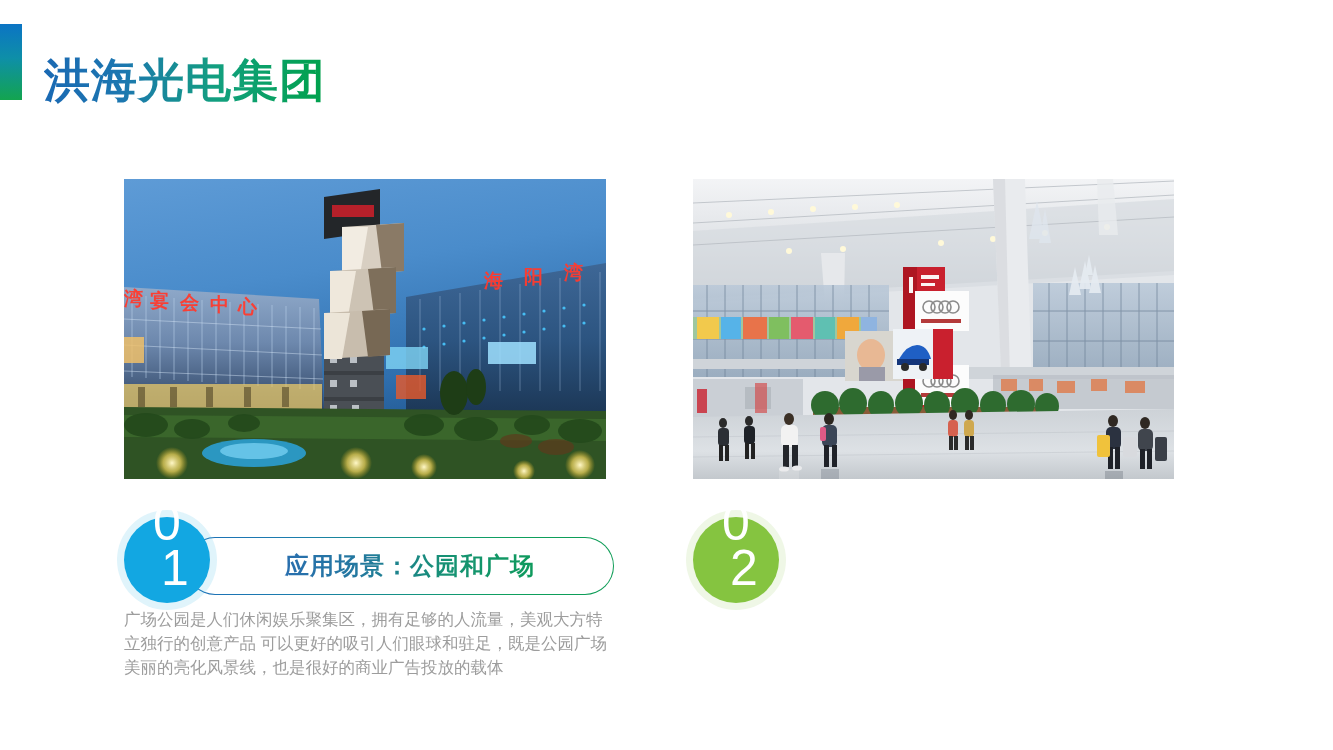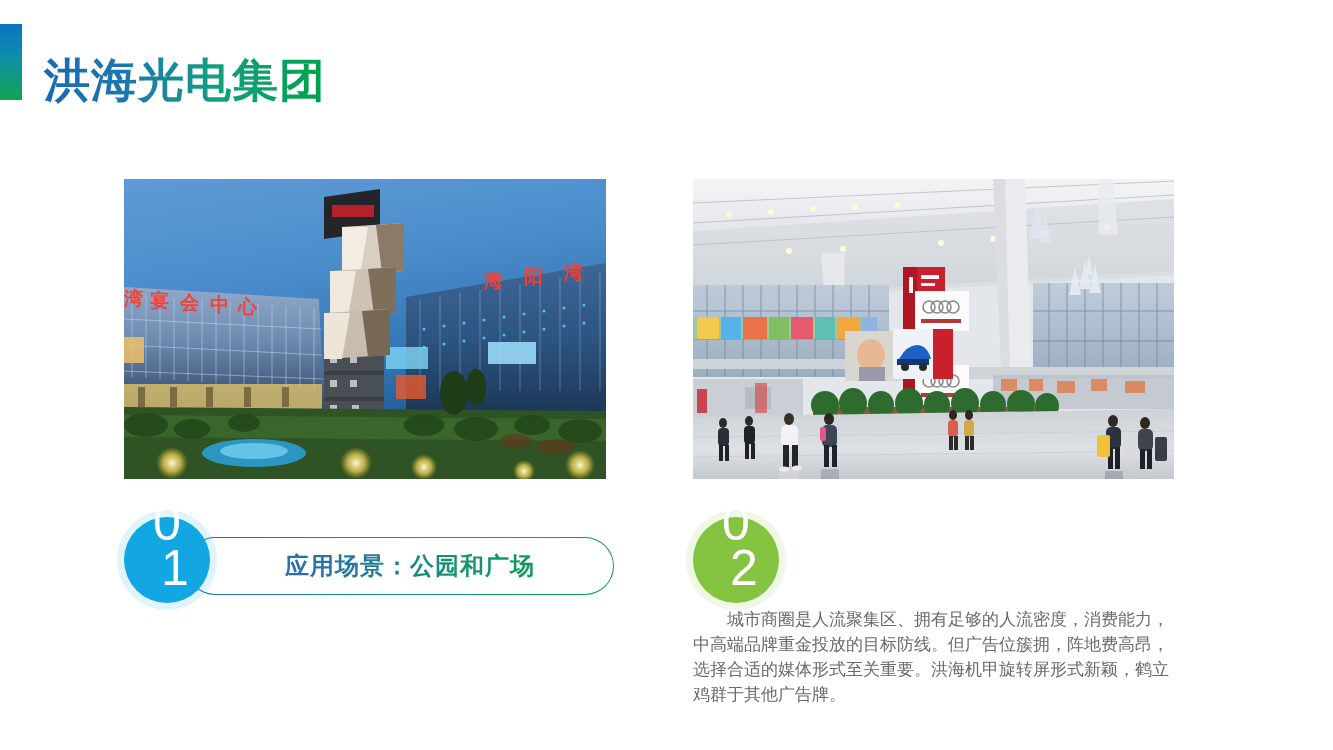--- a/index.html
+++ b/index.html
@@ -353,20 +353,23 @@
       <div class="num-circle blue"></div>
       <div class="num-text">
         <span class="d1">0</span>
         <span class="d2">1</span>
       </div>
       <div class="pill left">
         <span class="pill-label">应用场景：公园和广场</span>
       </div>
     </div>
 
+    <div class="body-copy">
+      <p class="body-left">广场公园是人们休闲娱乐聚集区，拥有足够的人流量，美观大方特立独行的创意产品 可以更好的吸引人们眼球和驻足，既是公园广场美丽的亮化风景线，也是很好的商业广告投放的载体</p>
+    </div>
   </div>
 
   <div class="col col-right">
 
     <div class="photo">
       <svg viewBox="0 0 481 300" preserveAspectRatio="none" aria-hidden="true">
         <defs>
           <linearGradient id="ceil2" x1="0" y1="0" x2="0" y2="1">
             <stop offset="0%" stop-color="#f3f4f6"></stop>
             <stop offset="55%" stop-color="#dfe2e6"></stop>
@@ -591,18 +594,15 @@
     </div>
 
     <div class="badge-row right">
       <div class="num-circle green"></div>
       <div class="num-text">
         <span class="d1">0</span>
         <span class="d2">2</span>
       </div>
     </div>
 
-    <div class="body-copy">
-      <p class="body-right">城市商圈是人流聚集区、拥有足够的人流密度，消费能力，中高端品牌重金投放的目标防线。但广告位簇拥，阵地费高昂，选择合适的媒体形式至关重要。洪海机甲旋转屏形式新颖，鹤立鸡群于其他广告牌。</p>
-    </div>
   </div>
 
 </div>
 
 </body></html>

